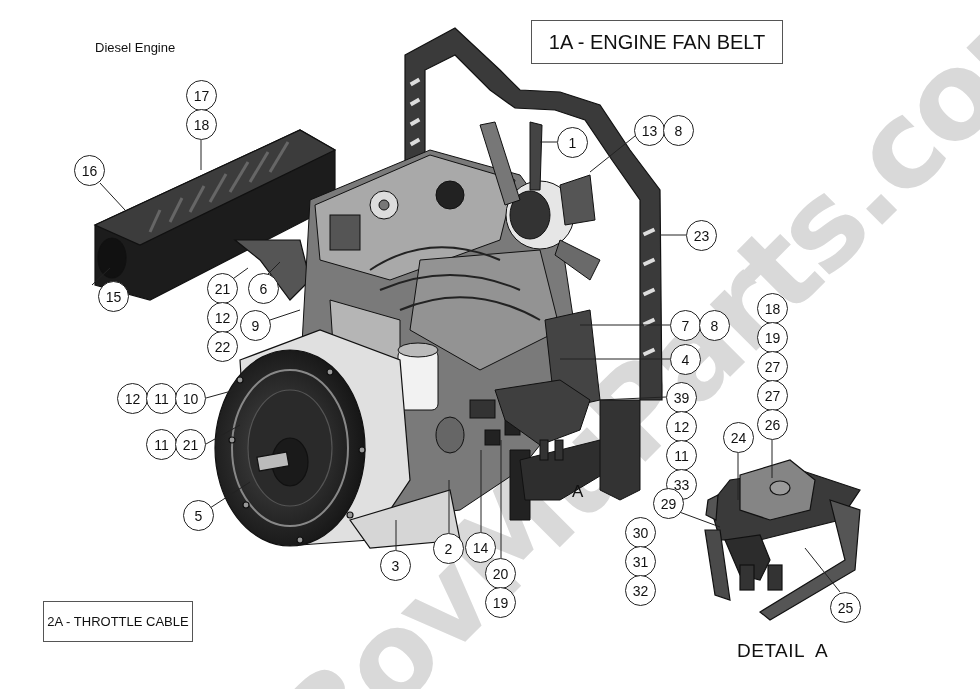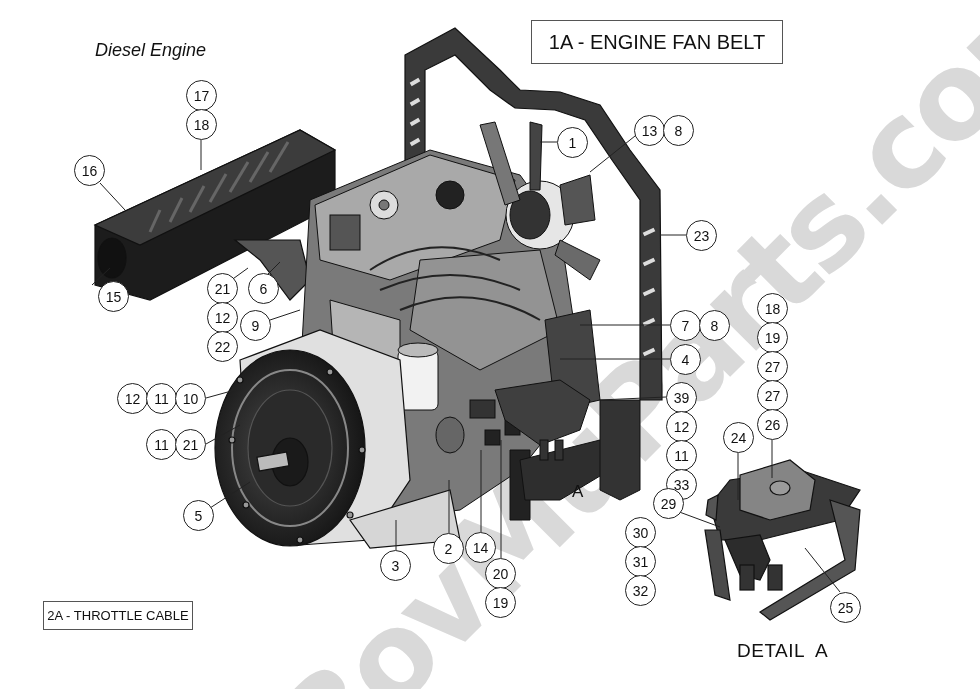--- a/index.html
+++ b/index.html
@@ -3,21 +3,21 @@
 <meta charset="utf-8">
 <style>
   html, body { margin:0; padding:0; background:#ffffff; }
   body { width:980px; height:689px; position:relative; overflow:hidden;
          font-family:"Liberation Sans", sans-serif; color:#111; }
   #stage { position:absolute; left:0; top:0; width:980px; height:689px; }
   .watermark { position:absolute; font-family:"DejaVu Sans", sans-serif; font-weight:bold;
                color:#d9d9d9; font-size:120px; letter-spacing:-4px;
                transform-origin:0 0; white-space:nowrap; z-index:0; }
   svg.art { position:absolute; left:0; top:0; z-index:1; }
-  .label-plain { position:absolute; font-size:18px; z-index:3;font-style:italic; }
+  .label-plain { position:absolute; font-size:13px; z-index:3; }
   .boxed { position:absolute; border:1.5px solid #555; background:#fff; z-index:3;
            display:flex; align-items:center; justify-content:center; box-sizing:border-box; }
   .boxed.big { font-size:20px; }
   .boxed.small { font-size:13px; border-width:1px; }
   .balloon { position:absolute; width:31px; height:31px; border:1.2px solid #222; border-radius:50%;
              background:#fff; box-sizing:border-box; display:flex; align-items:center;
              justify-content:center; font-size:14px; z-index:4; cursor:pointer; }
   .detail-title { position:absolute; font-size:19px; letter-spacing:0.5px; z-index:3; }
   .view-letter { position:absolute; font-size:17px; z-index:3; }
 </style>
@@ -176,21 +176,21 @@
       <line x1="501" y1="558" x2="501" y2="440"></line>
       <line x1="655" y1="503" x2="720" y2="527"></line>
       <line x1="840" y1="592" x2="805" y2="548"></line>
     </g>
   </svg>
 
   <div class="label-plain" style="left:95px; top:40px;">Diesel Engine</div>
 
   <div class="boxed big" style="left:531px; top:20px; width:252px; height:44px;">1A - ENGINE FAN BELT</div>
 
-  <div class="boxed small" style="left:43px; top:601px; width:150px; height:29px;">2A - THROTTLE CABLE</div>
+  <div class="boxed small" style="left:43px; top:601px; width:150px; height:41px;">2A - THROTTLE CABLE</div>
 
   <div class="detail-title" style="left:737px; top:640px; white-space:pre;">DETAIL  A</div>
 
   <div class="view-letter" style="left:572px; top:482px;">A</div>
 
   <div id="balloons">
       <div class="balloon" style="left: 186px; top: 80px;">17</div>
       <div class="balloon" style="left: 186px; top: 109px;">18</div>
       <div class="balloon" style="left: 74px; top: 155px;">16</div>
       <div class="balloon" style="left: 68px; top: 281px; margin-left: 30px;">15</div>

